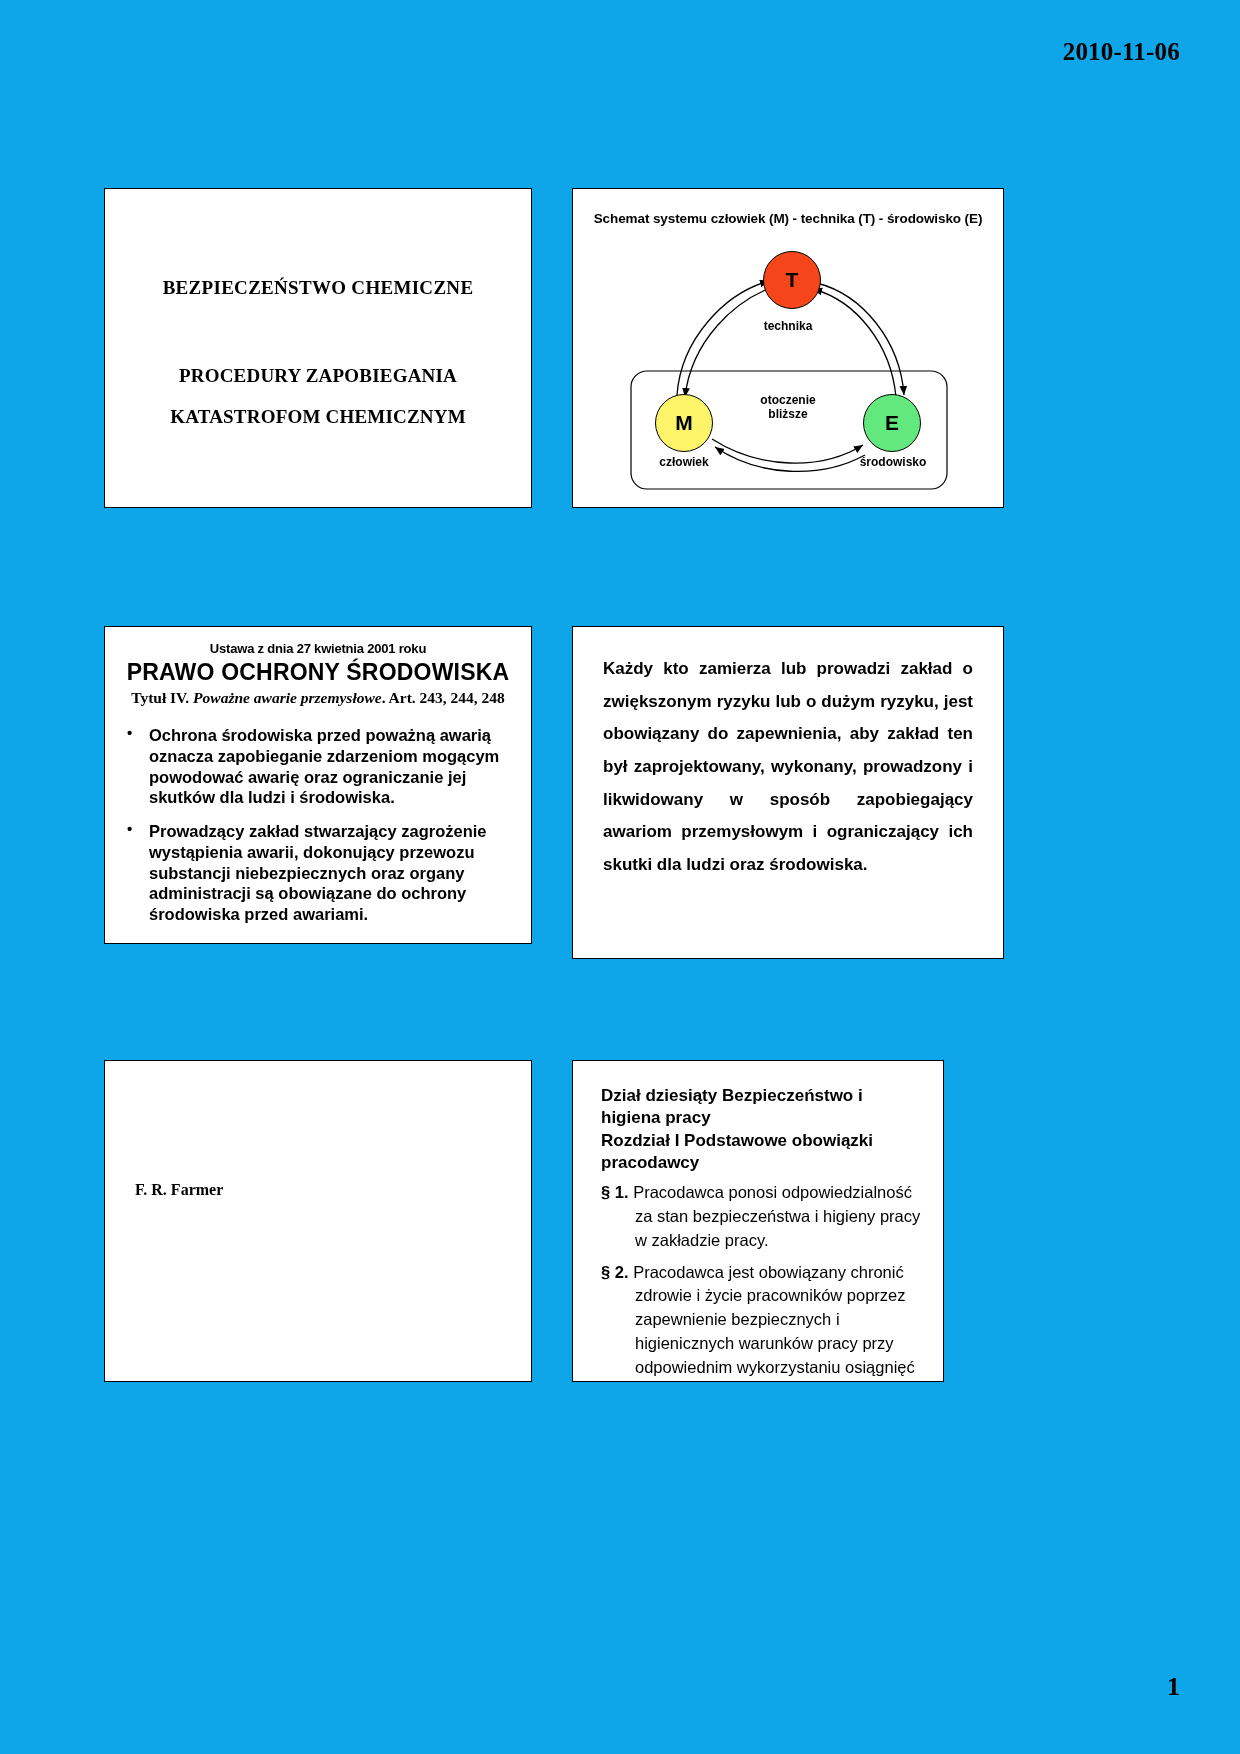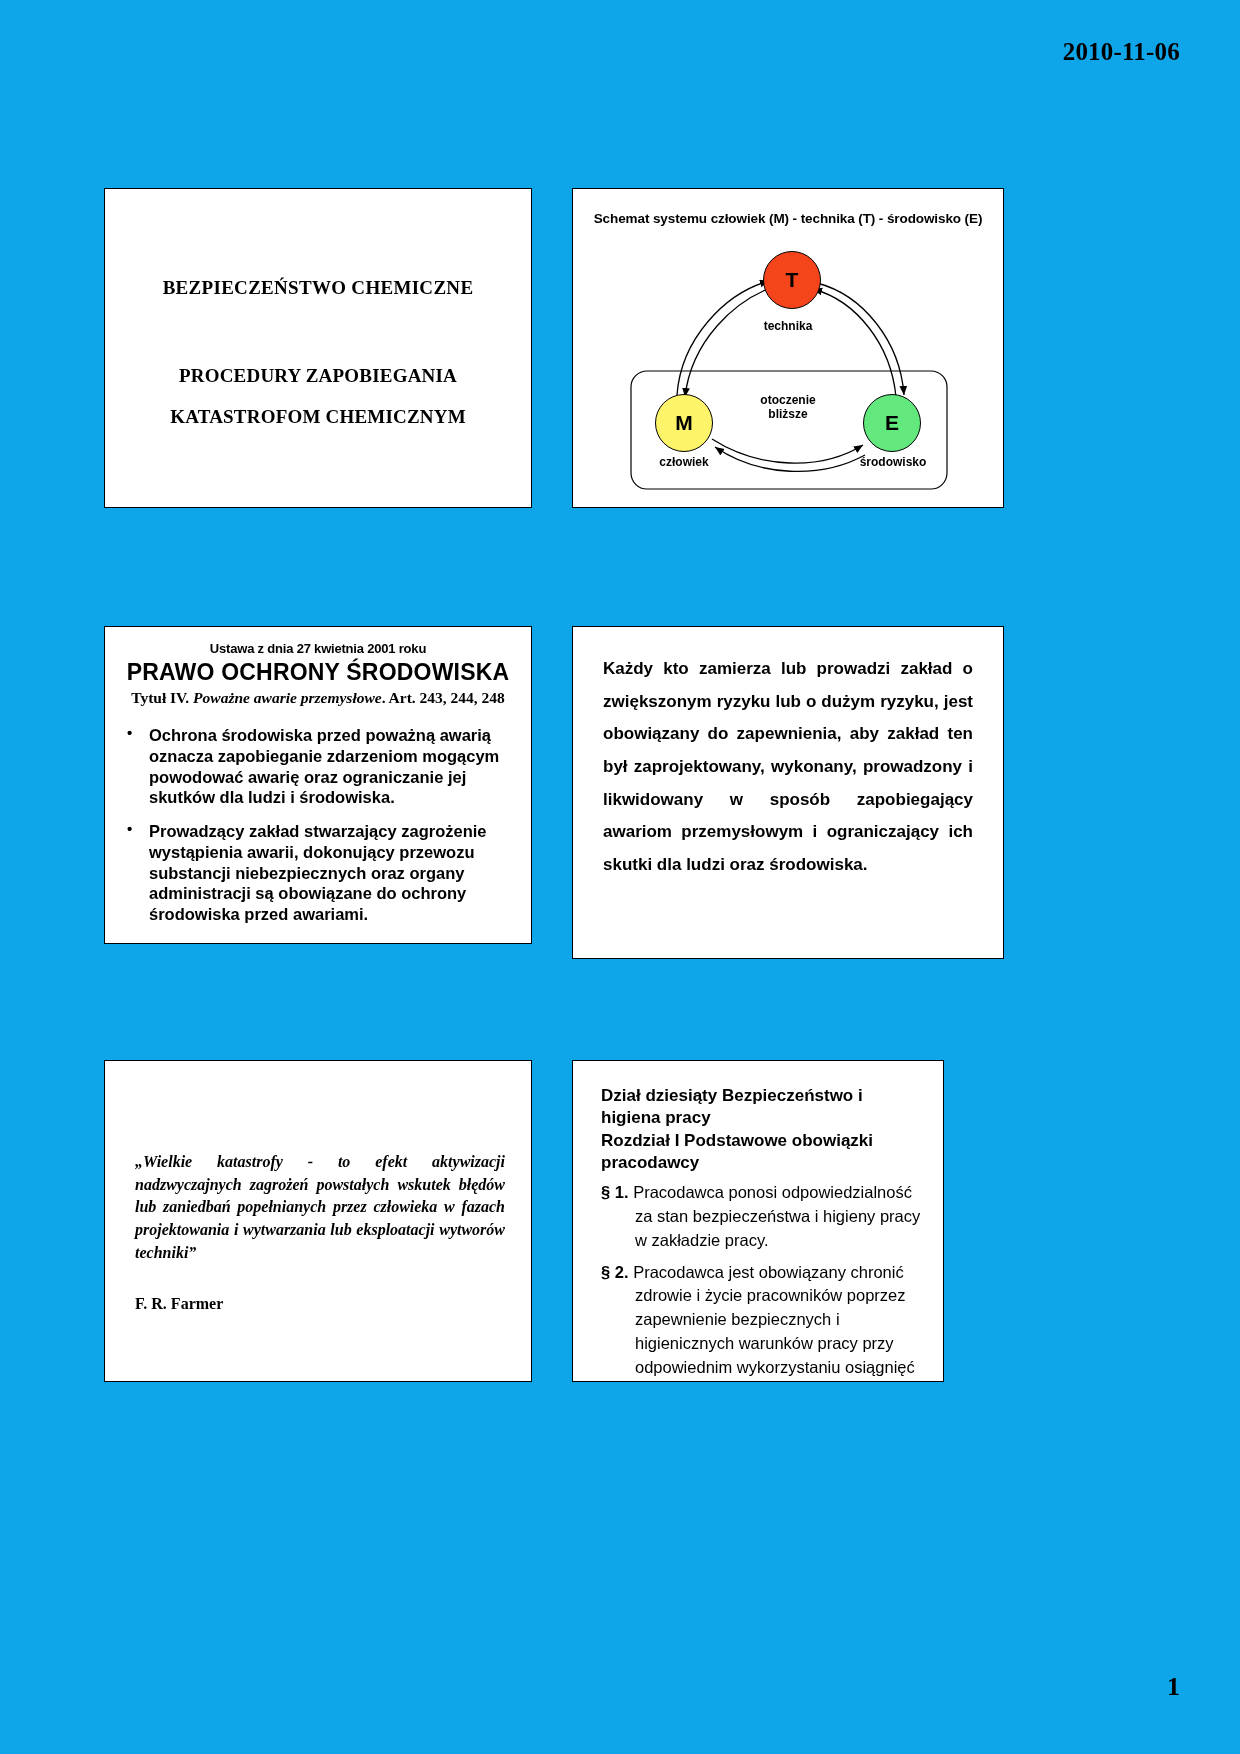--- a/index.html
+++ b/index.html
@@ -293,21 +293,20 @@
       <li>Prowadzący zakład stwarzający zagrożenie wystąpienia awarii, dokonujący przewozu substancji niebezpiecznych oraz organy administracji są obowiązane do ochrony środowiska przed awariami.</li>
     </ul>
   </div>
 
   <div class="slide s4">
     <div class="justified-para">Każdy kto zamierza lub prowadzi zakład o zwiększonym ryzyku lub o dużym ryzyku, jest obowiązany do zapewnienia, aby zakład ten był zaprojektowany, wykonany, prowadzony i likwidowany w sposób zapobiegający awariom przemysłowym i ograniczający ich skutki dla ludzi oraz środowiska.</div>
   </div>
 
   <div class="slide s5">
     <div class="quote-block">
-      <div class="quote-text">„Wielkie katastrofy - to efekt aktywizacji nadzwyczajnych zagrożeń powstałych wskutek błędów lub zaniedbań popełnianych przez człowieka w fazach projektowania i wytwarzania lub eksploatacji wytworów techniki”</div>
       <div class="quote-author">F. R. Farmer</div>
     </div>
   </div>
 
   <div class="slide s6">
     <div class="kp-head">
       <div>Dział dziesiąty Bezpieczeństwo i higiena pracy</div>
       <div>Rozdział I Podstawowe obowiązki pracodawcy</div>
     </div>
     <ul class="kp-list">

